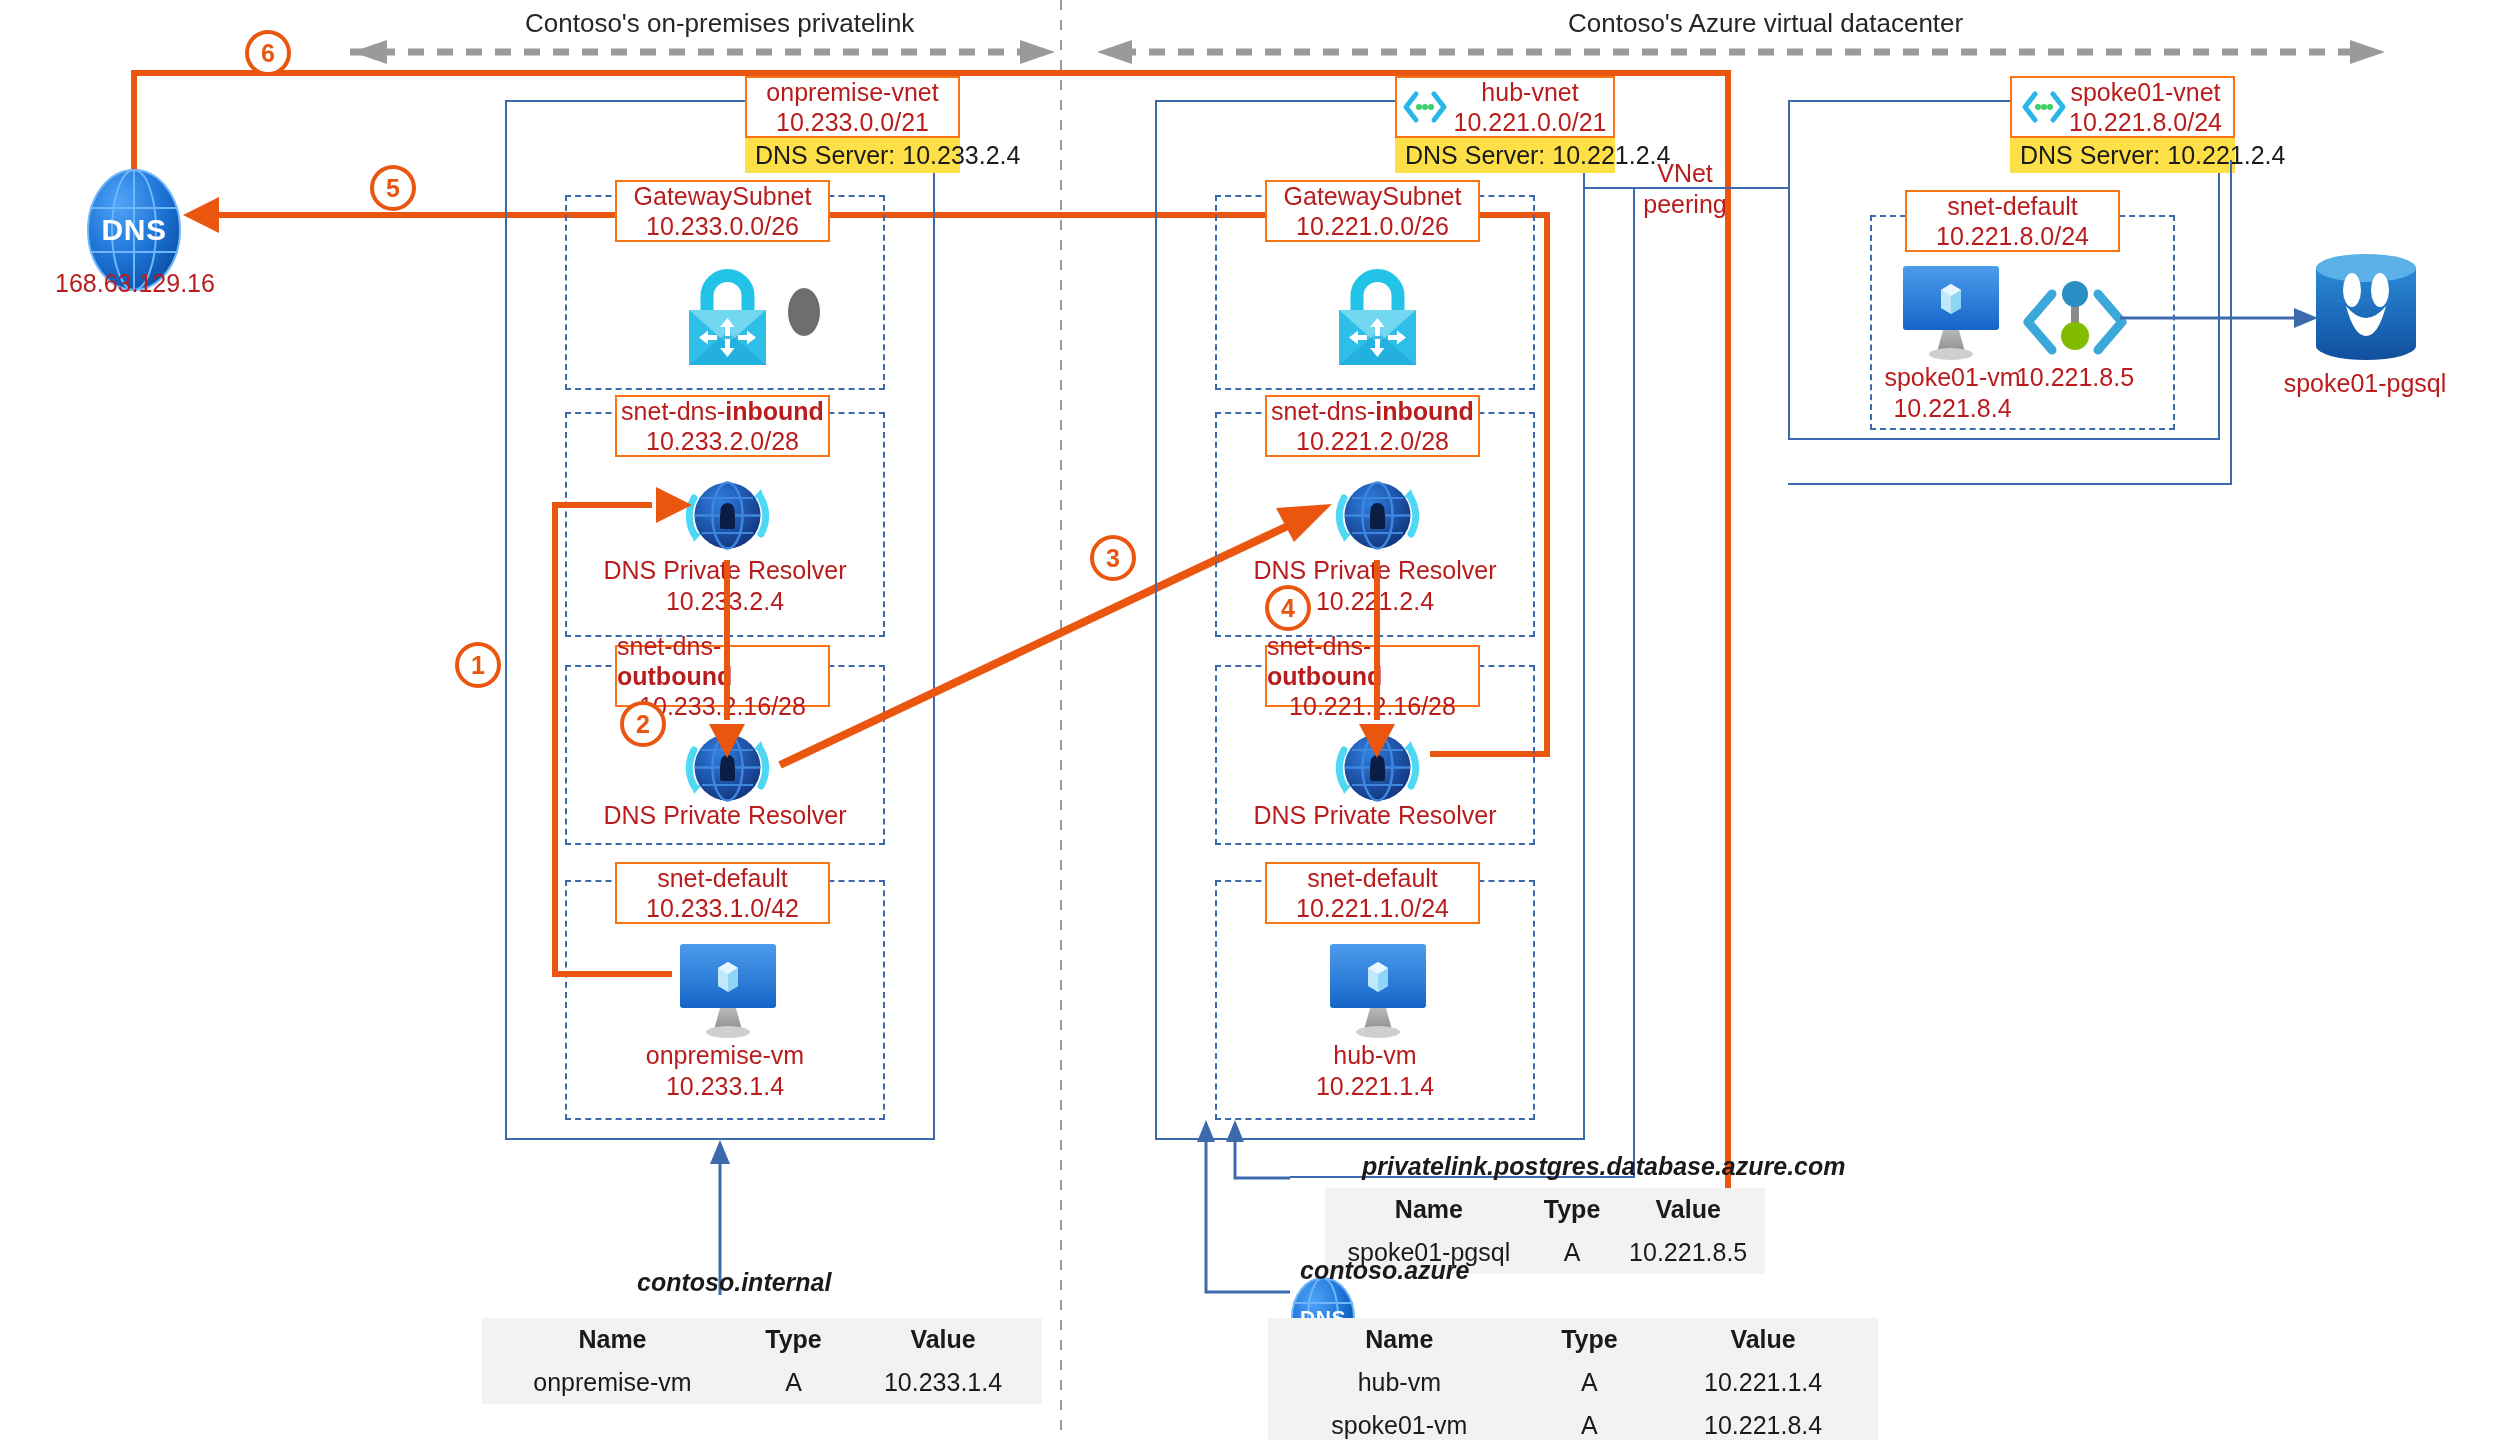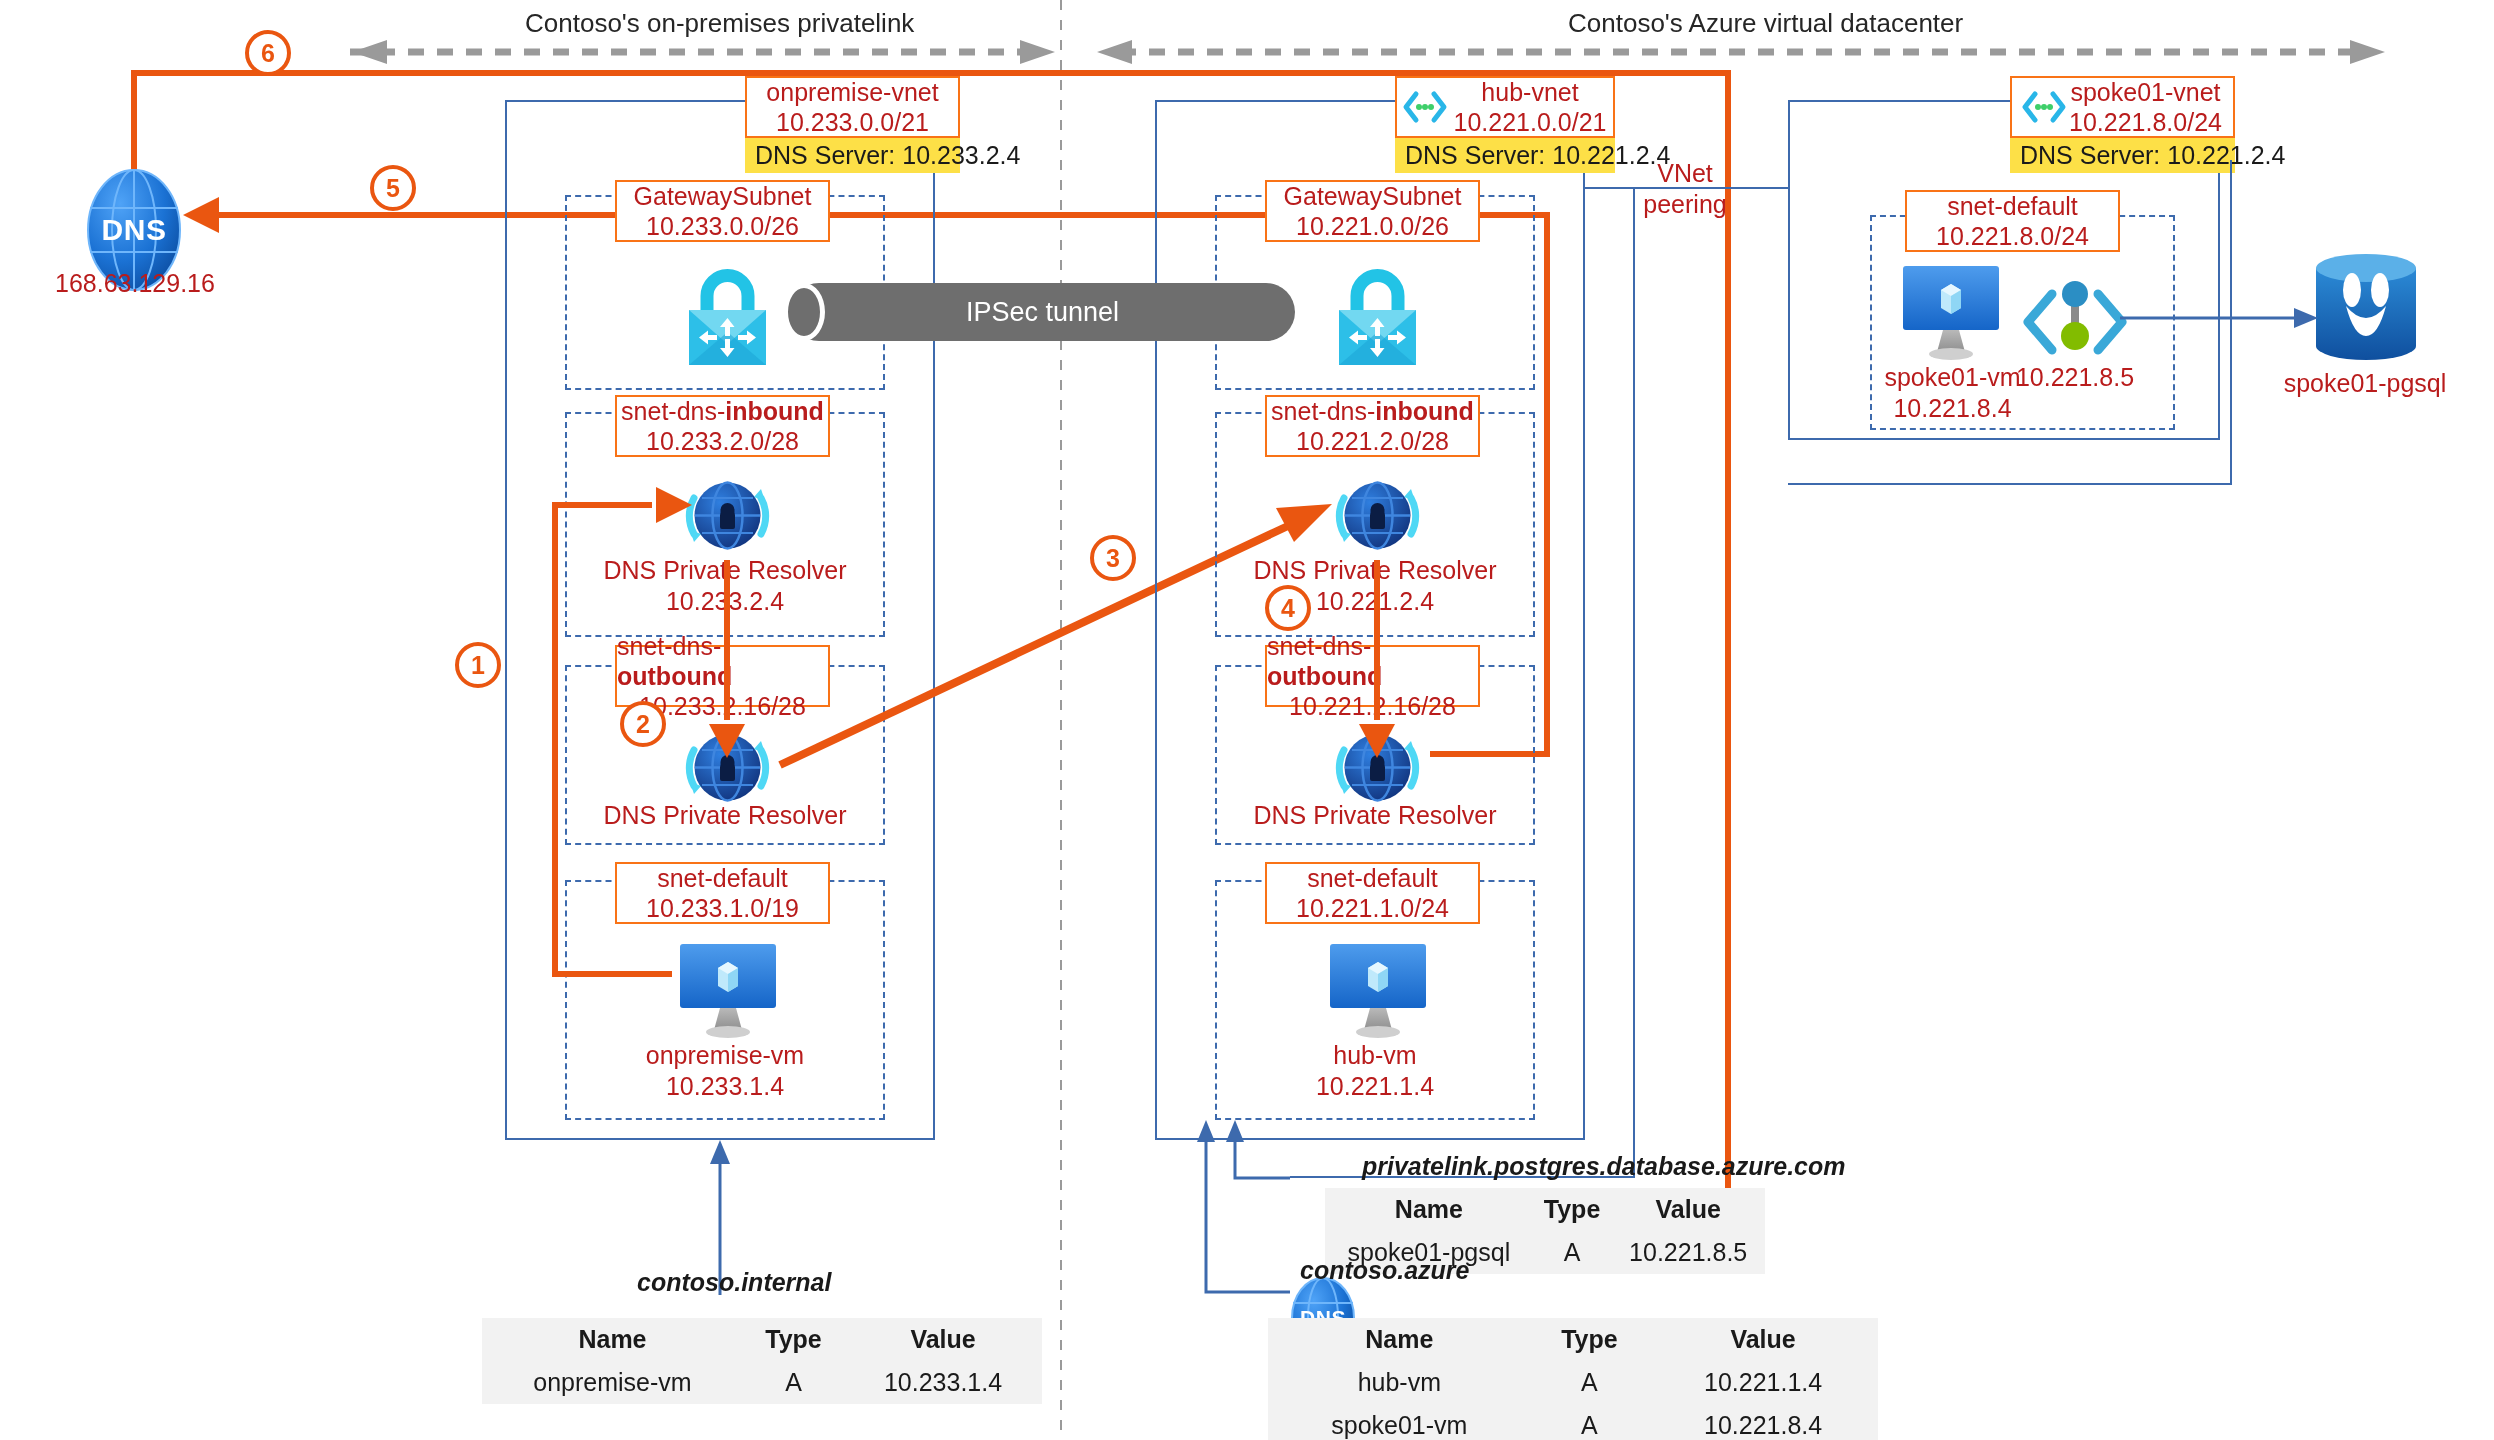--- a/index.html
+++ b/index.html
@@ -187,21 +187,21 @@
     <path d="M14 30 a37 37 0 0 0 0 36" fill="none" stroke="#4fd8f5" stroke-width="7" stroke-linecap="round"></path>
     <path d="M81 66 a37 37 0 0 0 0 -36" fill="none" stroke="#4fd8f5" stroke-width="7" stroke-linecap="round"></path>
     <polygon points="10,62 21,66 14,74" fill="#4fd8f5"></polygon>
     <polygon points="85,33 74,29 81,21" fill="#4fd8f5"></polygon>
   </svg>
   <div class="abs cap" style="left:570px;top:800px;width:310px;">DNS Private Resolver</div>
 
   <div class="abs snet" style="left:565px;top:880px;width:320px;height:240px;"></div>
   <div class="abs label-box" style="left:615px;top:862px;width:215px;height:62px;">
     <div>snet-default</div>
-    <div>10.233.1.0/19</div>
+    <div>10.233.1.0/42</div>
   </div>
   <svg class="abs" style="left:672px;top:940px;" width="112" height="100" viewBox="0 0 112 100">
     <defs>
       <linearGradient id="gvm" x1="0" y1="0" x2="0" y2="1">
         <stop offset="0%" stop-color="#4e9ced"></stop>
           <stop offset="100%" stop-color="#1565c8"></stop>
       </linearGradient>
       <linearGradient id="gst" x1="0" y1="0" x2="0" y2="1">
         <stop offset="0%" stop-color="#b9b9b9"></stop>
           <stop offset="100%" stop-color="#8f8f8f"></stop>
@@ -341,23 +341,20 @@
     <path d="M56 22 l10 6 -10 6 -10 -6 z" fill="#e6f7ff"></path>
     <path d="M56 34 v18 l10 -6 v-18 z" fill="#8fd6f5"></path>
     <path d="M48 68 h16 l6 22 h-28 z" fill="url(#gst)"></path>
     <ellipse cx="56" cy="92" rx="22" ry="6" fill="#cfcfcf"></ellipse>
   </svg>
   <div class="abs cap" style="left:1220px;top:1040px;width:310px;">
     <div>hub-vm</div>
     <div>10.221.1.4</div>
   </div>
 
-  <div class="abs tunnel" style="left:790px;top:283px;width:505px;height:58px;">
-    <span>IPSec tunnel</span>
-  </div>
   <div class="abs tunnel-cap" style="left:783px;top:283px;width:42px;height:58px;"></div>
 
   <div class="abs vnet" style="left:1788px;top:100px;width:432px;height:340px;"></div>
 
   <div class="abs label-box" style="left:2010px;top:76px;width:225px;height:62px;flex-direction:row;gap:4px;">
     <svg width="42" height="34" viewBox="0 0 42 34">
       <path d="M12 4 L2 17 L12 30" fill="none" stroke="#29b6e8" stroke-width="5" stroke-linecap="round" stroke-linejoin="round"></path>
       <path d="M30 4 L40 17 L30 30" fill="none" stroke="#29b6e8" stroke-width="5" stroke-linecap="round" stroke-linejoin="round"></path>
       <circle cx="15" cy="17" r="3" fill="#3ecf6a"></circle>
       <circle cx="21" cy="17" r="3" fill="#3ecf6a"></circle>

